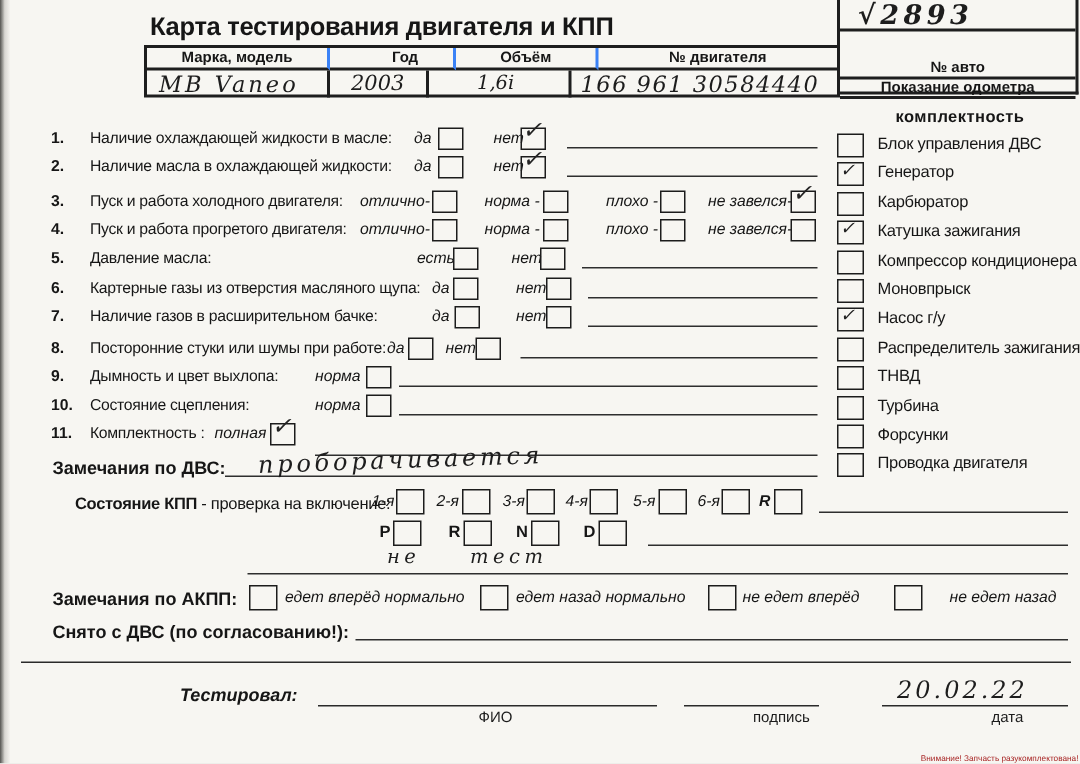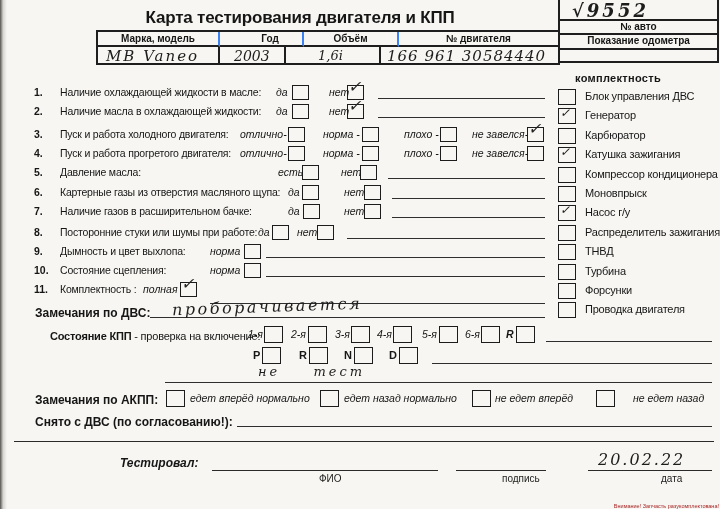--- a/index.html
+++ b/index.html
@@ -7,21 +7,21 @@
     position:relative; width:720px; height:509px; overflow:hidden;
     background:#f7f6f2;
     font-family:"Liberation Sans", sans-serif; color:#161616;
   }
   .page::before { 
     content:""; position:absolute; left:0; top:0; bottom:0; width:7px;
     background:linear-gradient(90deg, rgba(55,55,52,0.85), rgba(120,118,112,0.25) 45%, rgba(0,0,0,0));
     z-index:5;
   }
   .abs { position:absolute; }
-  .title { font-weight:bold; font-size:17px; letter-spacing:-0.2px; text-align:center; }
+  .title { font-weight:bold; font-size:17px; letter-spacing:-0.2px; text-align:left; }
 
   
   .vtable { border:2px solid #1e1e1e; display:flex; flex-direction:column; }
   .vtr { display:flex; }
   .vth { font-weight:bold; font-size:10px; text-align:center; border-right:2px solid #3b82f6;
          border-bottom:2px solid #1e1e1e; padding-top:1px; height:12px; box-sizing:content-box; }
   .vtd { border-right:2px solid #1e1e1e; height:18px; position:relative; }
   .no-r { border-right:none !important; }
   .rbox { border:2px solid #1e1e1e; border-top:none; }
   .rbox .cell { border-bottom:2px solid #1e1e1e; text-align:center; font-weight:bold; font-size:10px; }
@@ -71,23 +71,23 @@
 </style>
 </head>
 <body>
 
 <div class="page">
 
   <div class="abs title" style="left:100px; top:8px; width:400px;">Карта тестирования двигателя  и КПП</div>
 
   <div class="abs rbox" style="left:558px; top:0; width:157px; height:61px; display:flex; flex-direction:column;">
     <div class="cell" style="height:19px; text-align:left;">
-      <span class="hw" style="font-size:18px; margin-left:12px; letter-spacing:3px;">√9552</span>
+      <span class="hw" style="font-size:18px; margin-left:12px; letter-spacing:3px;">√2893</span>
     </div>
-    <div class="cell" style="height:12px;">№ авто</div>
+    <div class="cell" style="height:12px;margin-top:19px;">№ авто</div>
     <div class="cell" style="height:13px;">Показание одометра</div>
     <div style="flex:1;"></div>
   </div>
 
   <div class="abs vtable" style="left:96px; top:30px; width:460px; height:31px;">
     <div class="vtr">
       <div class="vth" style="width:120px;">Марка, модель</div>
       <div class="vth" style="width:64px;padding-left:18px;">Год</div>
       <div class="vth" style="width:93px;">Объём</div>
       <div class="vth no-r" style="flex:1;">№ двигателя</div>
@@ -268,21 +268,21 @@
     <span class="opt" style="left:460px; top:2px;">не едет вперёд</span>
     <span class="cb2" style="left:561px;"></span>
     <span class="opt" style="left:598px; top:2px;">не едет назад</span>
   </div>
 
   <div class="abs" style="left:35px; top:412px;">
     <span class="bold-label">Снято с ДВС (по согласованию!):</span>
   </div>
   <span class="uline abs" style="left:237px; top:414px; width:475px;"></span>
 
-  <div class="abs comp-head" style="left:575px; top:72px; width:130px; ">комплектность</div>
+  <div class="abs comp-head" style="left:575px; top:72px; width:130px; text-align:center;">комплектность</div>
   <div class="abs" style="left:556px; top:89px; width:164px; height:235px;">
     <div class="comp-item" style="top:0px">
         <span class="comp-cb tick-in"></span>
         <span class="comp-label">Блок управления ДВС</span>
       </div>
     <div class="comp-item" style="top:19px">
         <span class="comp-cb tick-in checked"></span>
         <span class="comp-label">Генератор</span>
       </div>
     <div class="comp-item" style="top:39px">

